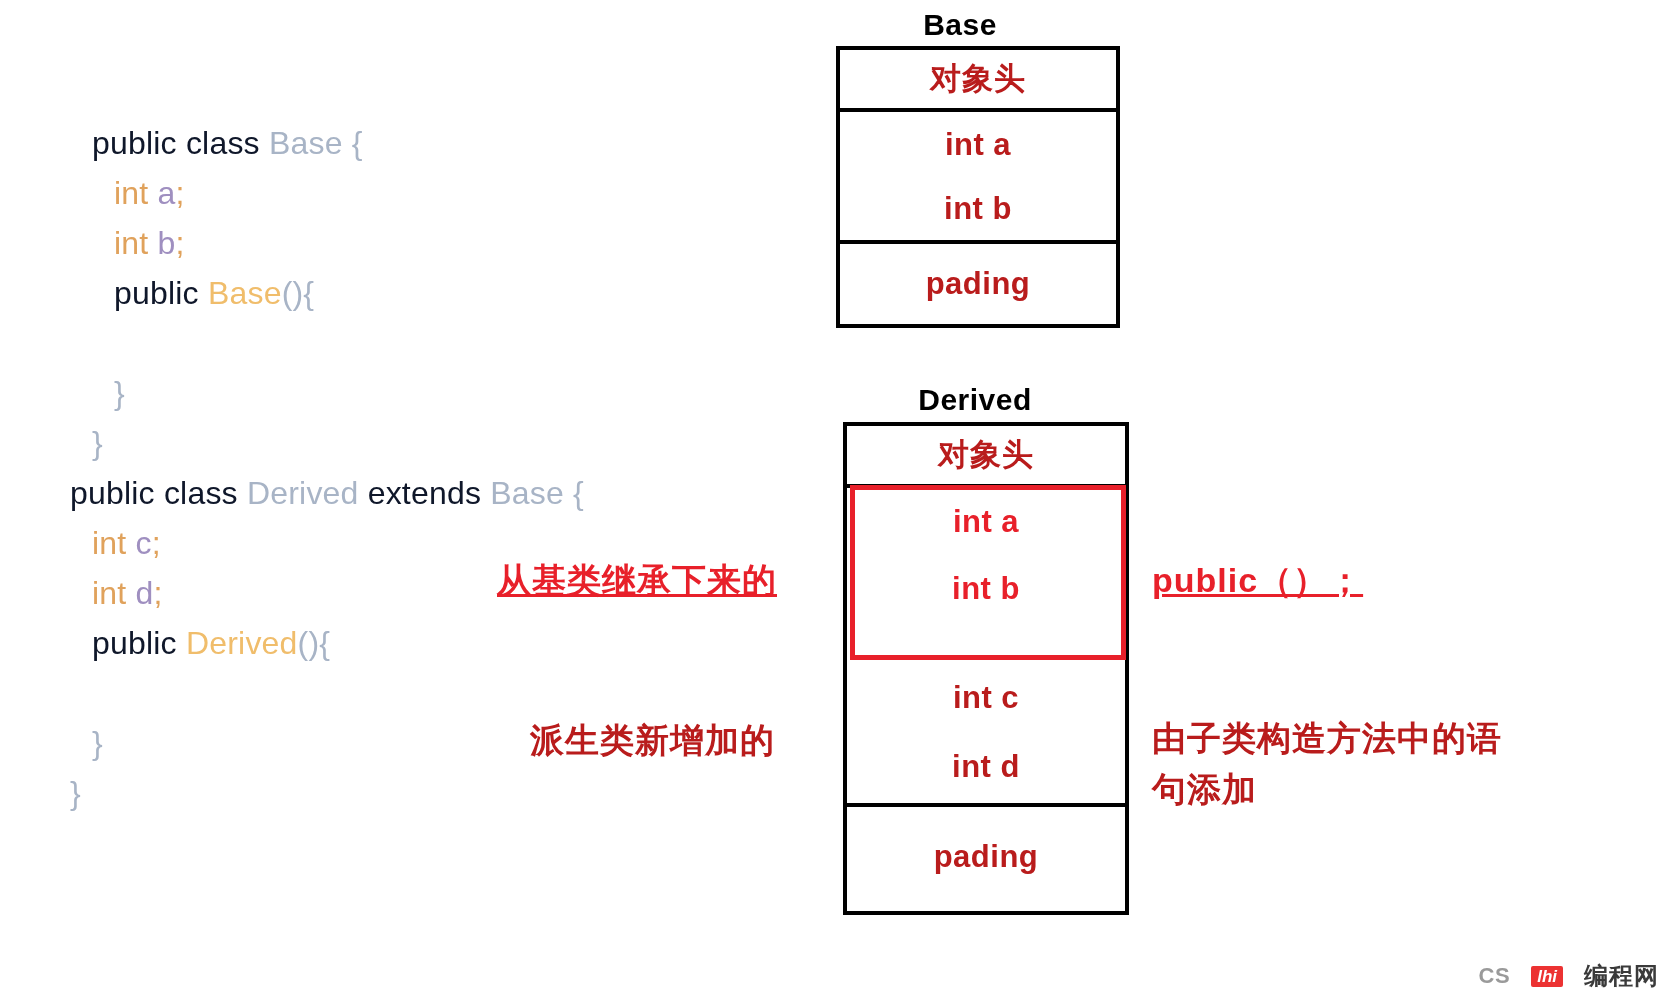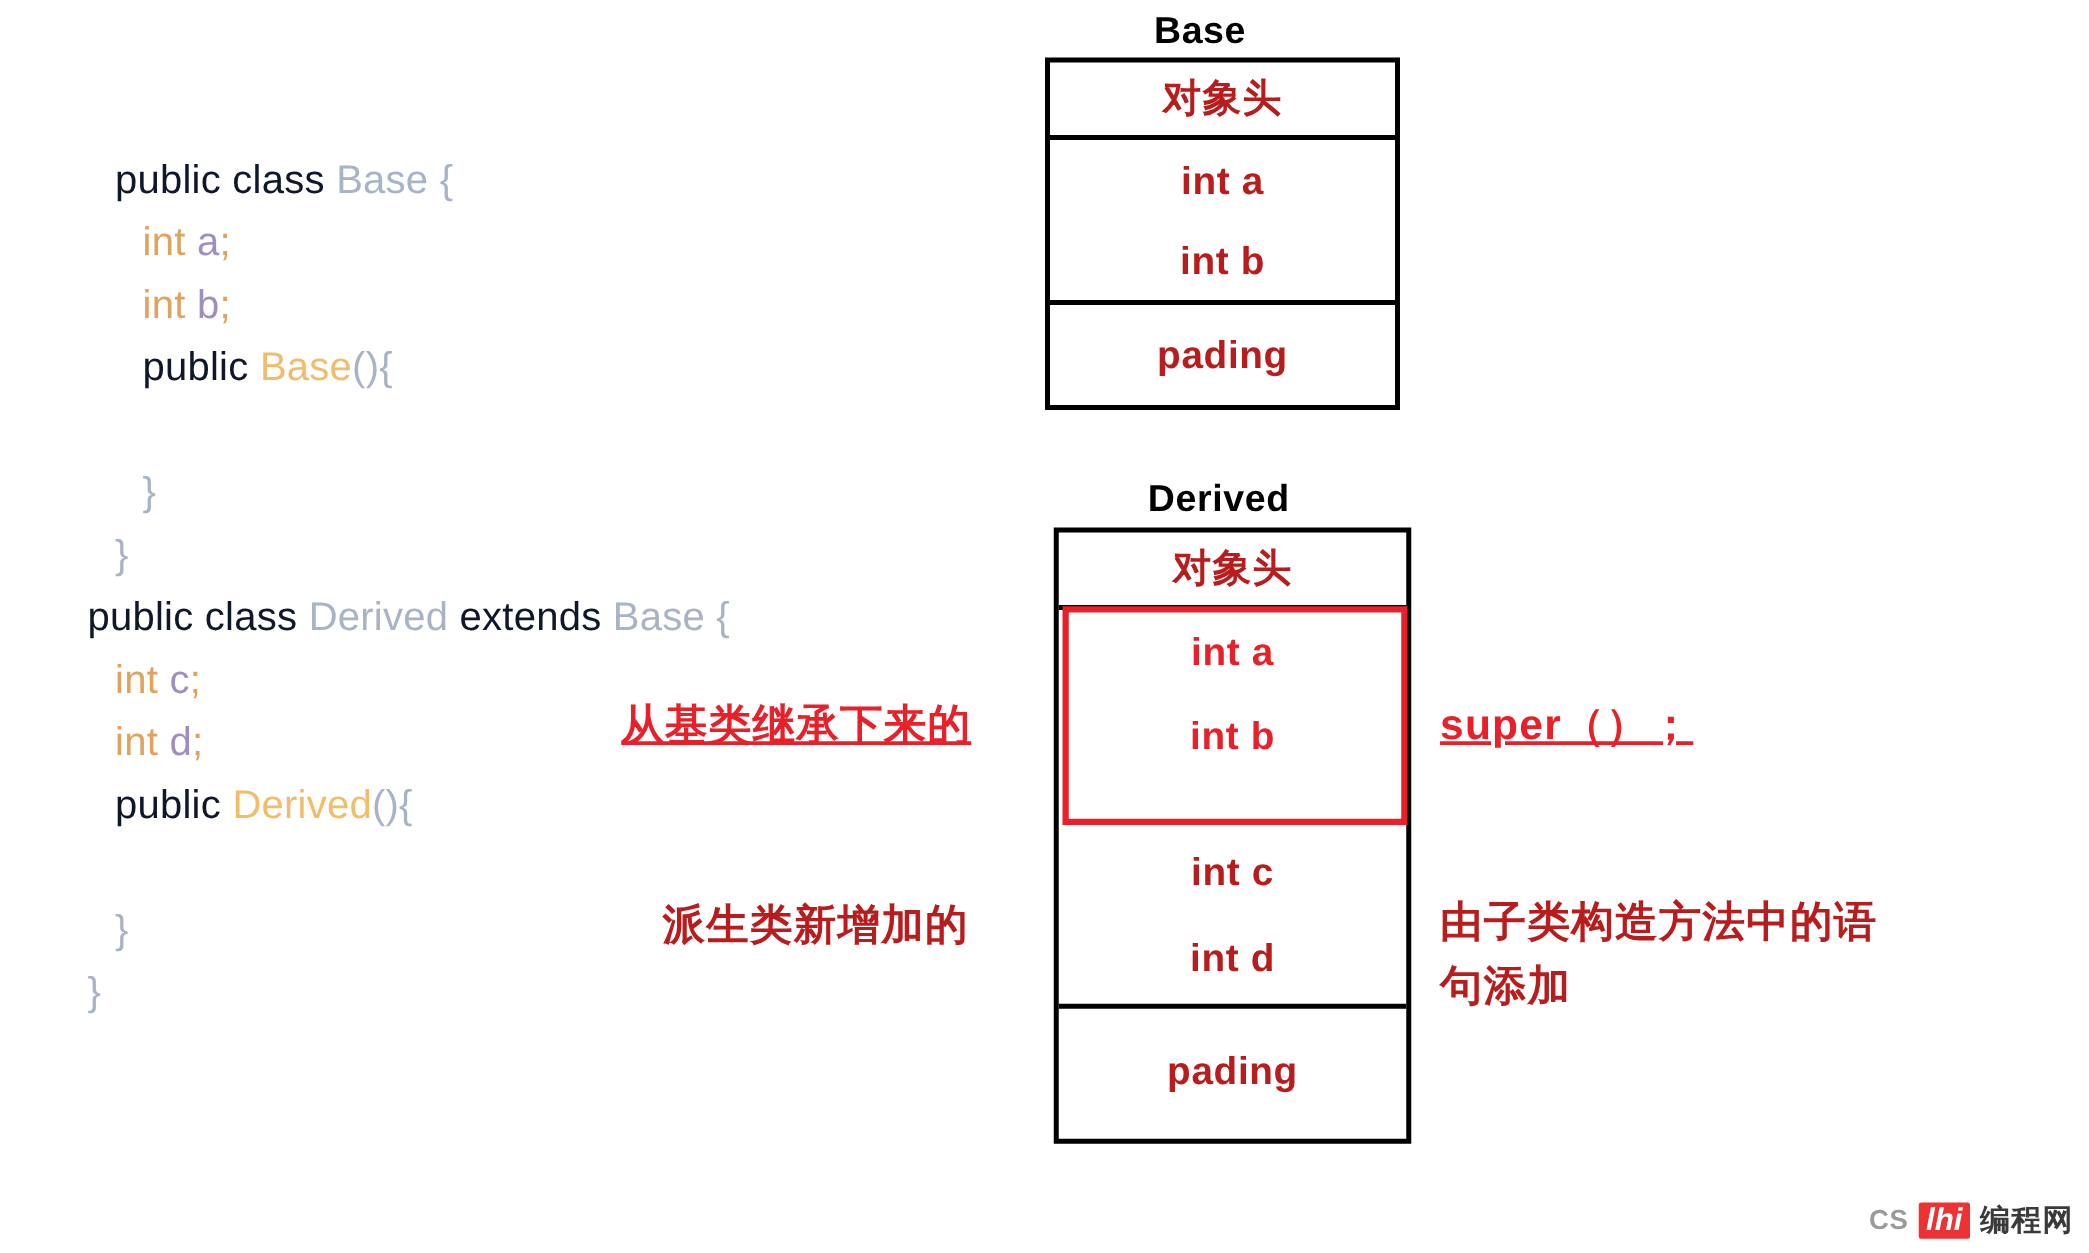--- a/index.html
+++ b/index.html
@@ -87,32 +87,32 @@
   .anno-red   { color: #e8202a; font-size: 34px; text-decoration: underline; }
   .anno-black { color: #b91c1c; font-size: 34px; }
 
   
   .watermark {
     position: absolute;
     right: 12px;
     bottom: 10px;
     display: flex;
     align-items: center;
-    gap: 8px;
+    gap: 21px;
     font-size: 22px;
     margin-top: 35px;
   }
   .wm-cs { color: #9a9a9a; font-weight: bold; letter-spacing: 0.5px; }
   .wm-badge {
     background: #ec3232;
     color: #ffffff;
     font-style: italic;
     font-weight: bold;
     padding: 2px 6px;
-    font-size: 25px;
+    font-size: 17px;
     line-height: 1;
     border-radius: 2px;
   }
   .wm-cn { color: #3a3a3a; font-weight: bold; font-size: 24px; letter-spacing: 1px; }
 </style>
 </head>
 <body>
 
 <div id="page">
 
@@ -138,21 +138,21 @@
     <div class="mem-row row-label-en sep-bottom" style="height: 76px;">int d</div>
     <div class="mem-row row-label-en" style="height: 100px;">pading</div>
   </div>
 
   <div class="red-frame" style="left: 850px; top: 485px; width: 276px; height: 175px;"></div>
 
   <div class="anno anno-red" style="left: 497px; top: 558px; width: 330px; text-align: left;">从基类继承下来的</div>
 
   <div class="anno anno-black" style="left: 530px; top: 718px; width: 300px; text-align: left;">派生类新增加的</div>
 
-  <div class="anno anno-red" style="left: 1152px; top: 558px; width: 300px; text-align: left;">super（）；</div>
+  <div class="anno anno-red" style="left: 1152px; top: 558px; width: 300px; text-align: left;">public（）；</div>
 
   <div class="anno anno-black" style="left: 1152px; top: 713px; width: 400px; text-align: left; line-height: 1.5;">由子类构造方法中的语
 句添加</div>
 
   <div class="watermark">
     <span class="wm-cs">CS</span>
     <span class="wm-badge">lhi</span>
     <span class="wm-cn">编程网</span>
   </div>
 

